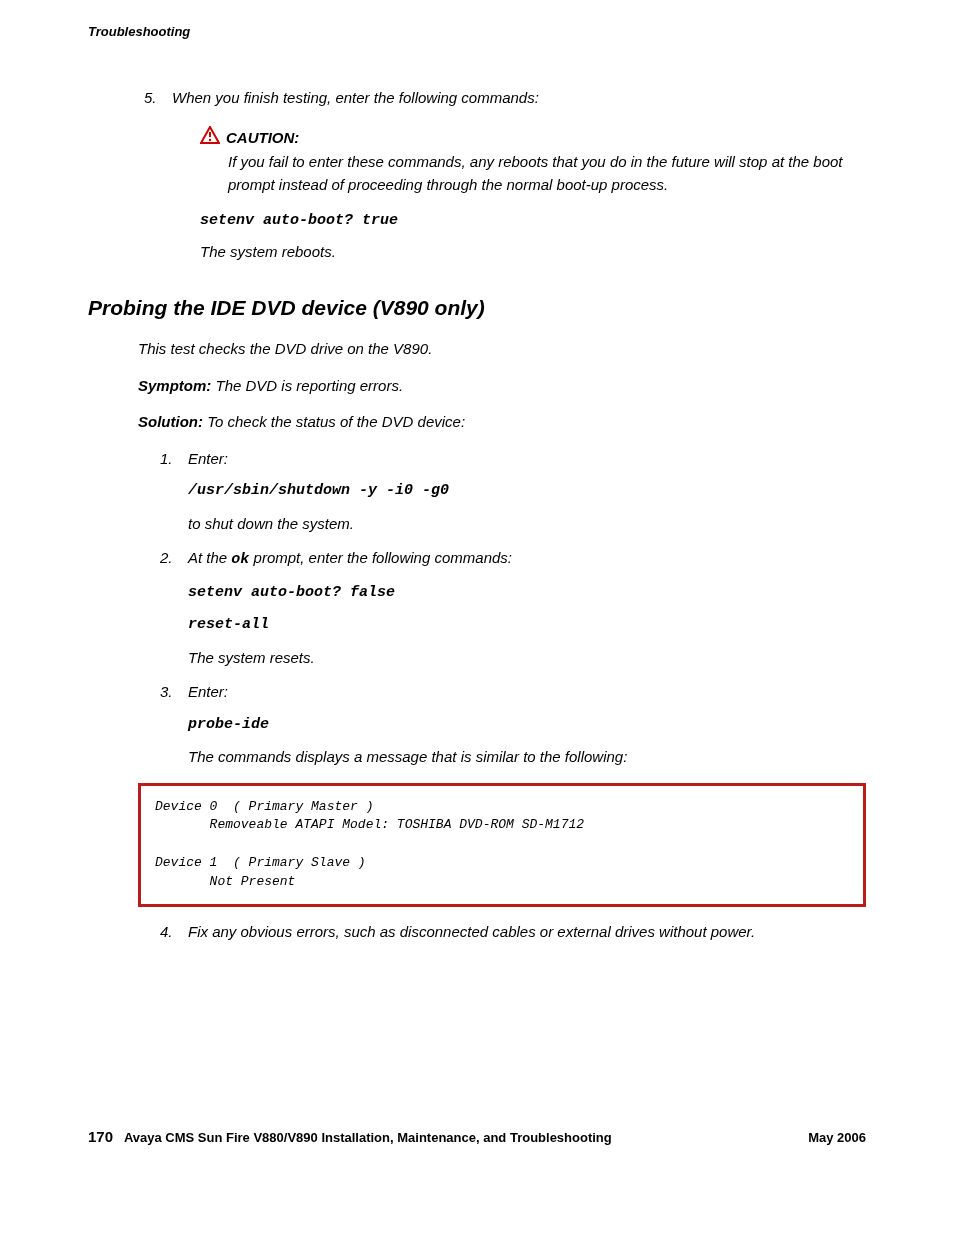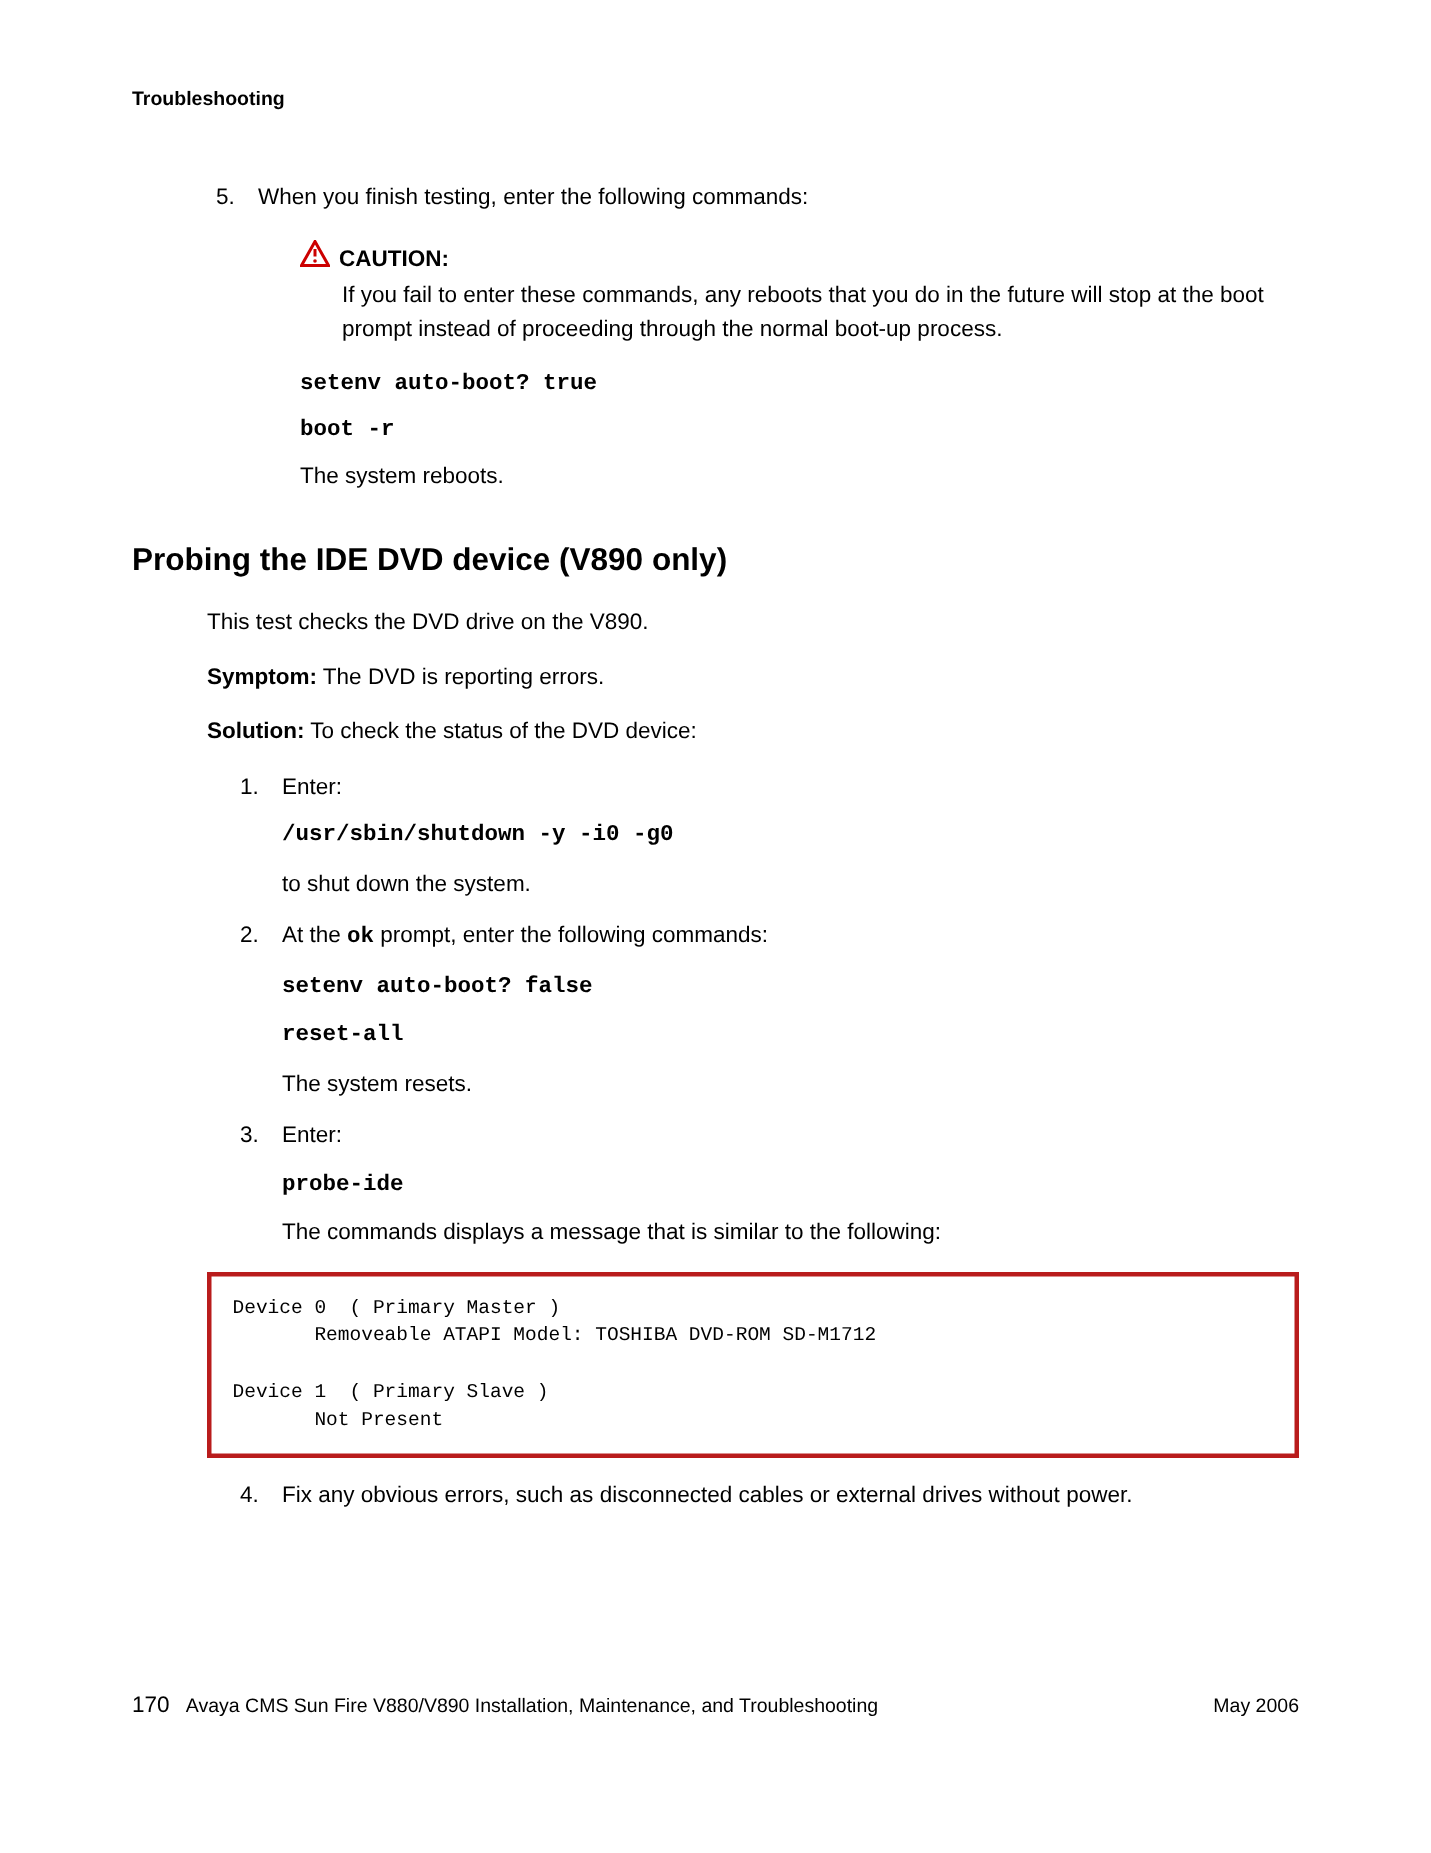--- a/index.html
+++ b/index.html
@@ -7,21 +7,22 @@
     margin: 0;
     padding: 0;
     background: #ffffff;
     font-family: Arial, Helvetica, sans-serif;
     color: #000;
     width: 954px;
     height: 1235px;
     position: relative;
   }
   .page {
-    padding: 58px 88px 0 88px;
+    padding: 24px 88px 0 88px;
+    font-style: italic;
   }
   .running-header {
     font-size: 13px;
     font-weight: bold;
     margin-bottom: 48px;
   }
   .ol-top {
     list-style: none;
     padding-left: 72px;
     margin: 12px;
@@ -115,21 +116,21 @@
   }
   .footer {
     position: absolute;
     bottom: 90px;
     left: 88px;
     right: 88px;
     display: flex;
     justify-content: space-between;
     align-items: baseline;
     font-size: 13px;
-    font-weight: normal;
+    font-weight: bold;
     text-align: center;
   }
   .footer .pn { font-size: 15px; }
 </style>
 </head>
 <body>
 
 <div class="page">
   <div class="running-header">Troubleshooting</div>
 
@@ -144,21 +145,20 @@
               <line x1="10" y1="6" x2="10" y2="11" stroke="#cc0000" stroke-width="2"></line>
               <circle cx="10" cy="14" r="1.2" fill="#cc0000"></circle>
             </svg>
           </span>
           <span>CAUTION:</span>
         </div>
         <div class="caution-text">If you fail to enter these commands, any reboots that you do in the future will stop at the boot prompt instead of proceeding through the normal boot-up process.</div>
       </div>
       <div class="cmd-block">
         <div class="mono cmd-line">setenv auto-boot? true</div>
-        <div class="mono cmd-line">boot -r</div>
         <div class="plain-line">The system reboots.</div>
       </div>
     </li>
   </ol>
 
   <div class="h2">Probing the IDE DVD device (V890 only)</div>
 
   <div class="body-p">This test checks the DVD drive on the V890.</div>
 
   <div class="body-p">

